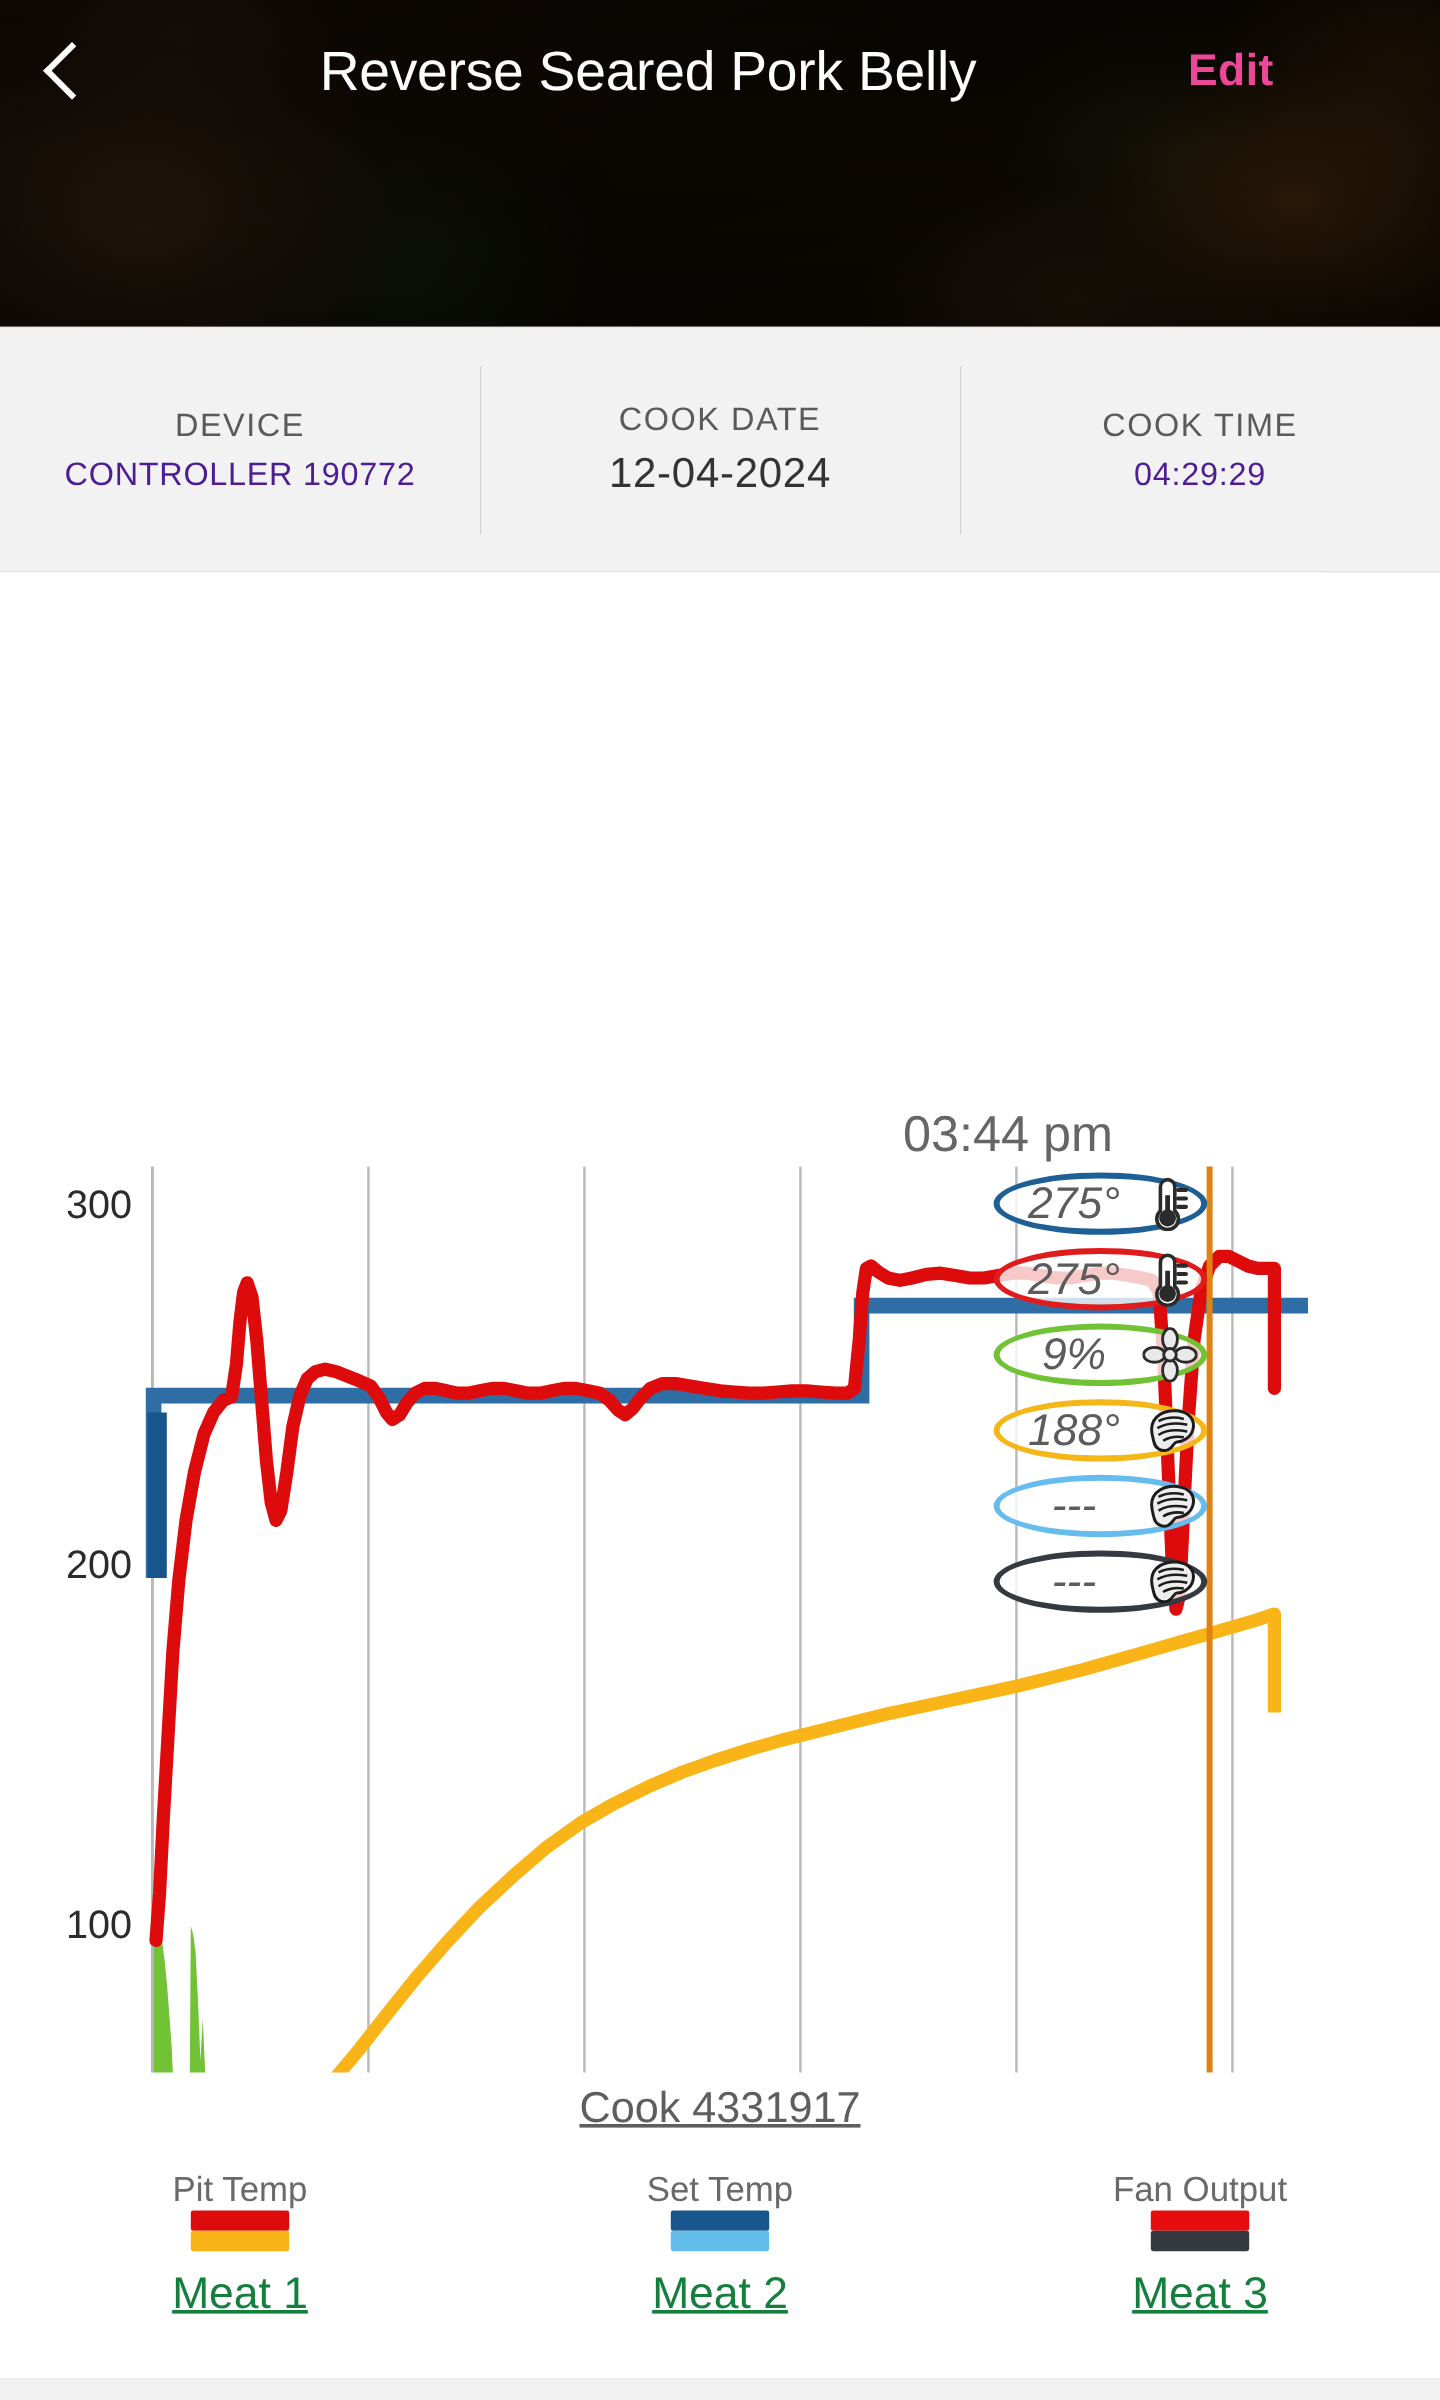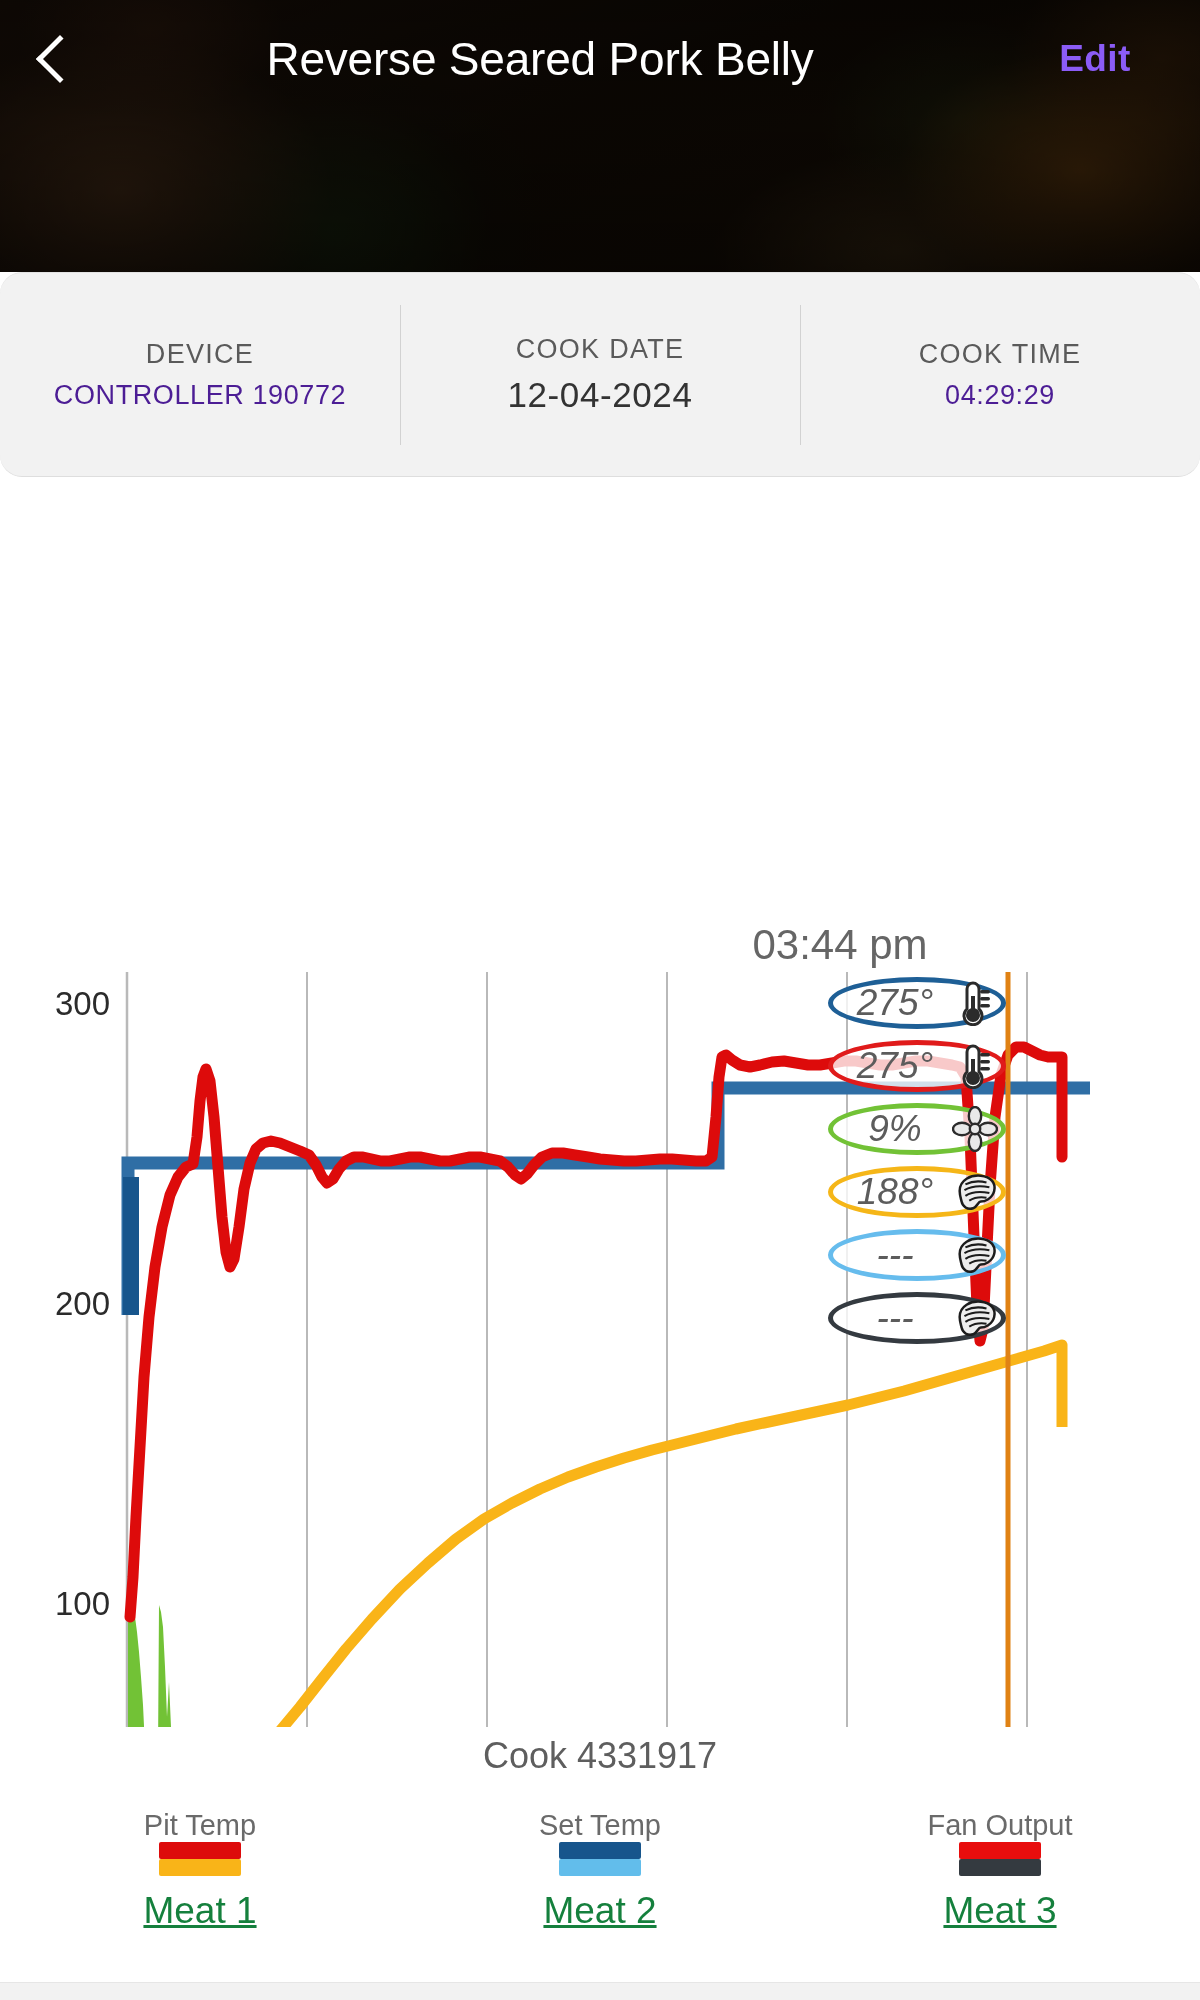--- a/index.html
+++ b/index.html
@@ -57,37 +57,35 @@
     text-align: center;
     color: #ffffff;
     font-size: 46px;
     font-weight: 400;
     letter-spacing: -0.2px;
     white-space: nowrap;
     margin-left: -20px;
   }
   .edit-btn {
     width: 210px;
-    text-align: center;
-    color: #8b5cf6;
+    color: #ec4899;
     font-size: 37px;
     font-weight: 700;
     cursor: pointer;
     letter-spacing: 0.4px;
   }
 
   
   .infobar {
     width: 1200px; height: 205px;
     background: #f2f2f2;
     border-top: 1px solid #e3e3e3;
     border-bottom: 1px solid #dedede;
     display: flex;
     align-items: center;
-    border-radius: 22px;
   }
   .info-cell {
     flex: 1;
     height: 140px;
     display: flex; flex-direction: column;
     align-items: center; justify-content: center;
     gap: 10px;
     position: relative;
   }
   .info-cell + .info-cell::before {
@@ -162,20 +160,21 @@
     margin-left: -4px;
   }
 
   
   .cook-id {
     width: 1200px;
     text-align: center;
     font-size: 36px;
     color: #5e5e5e;
     margin-top: 8px;
+    text-decoration: underline;
   }
   .legend {
     width: 1200px;
     margin-top: 32px;
     display: flex;
   }
   .legend-col {
     flex: 1;
     display: flex; flex-direction: column;
     align-items: center;

